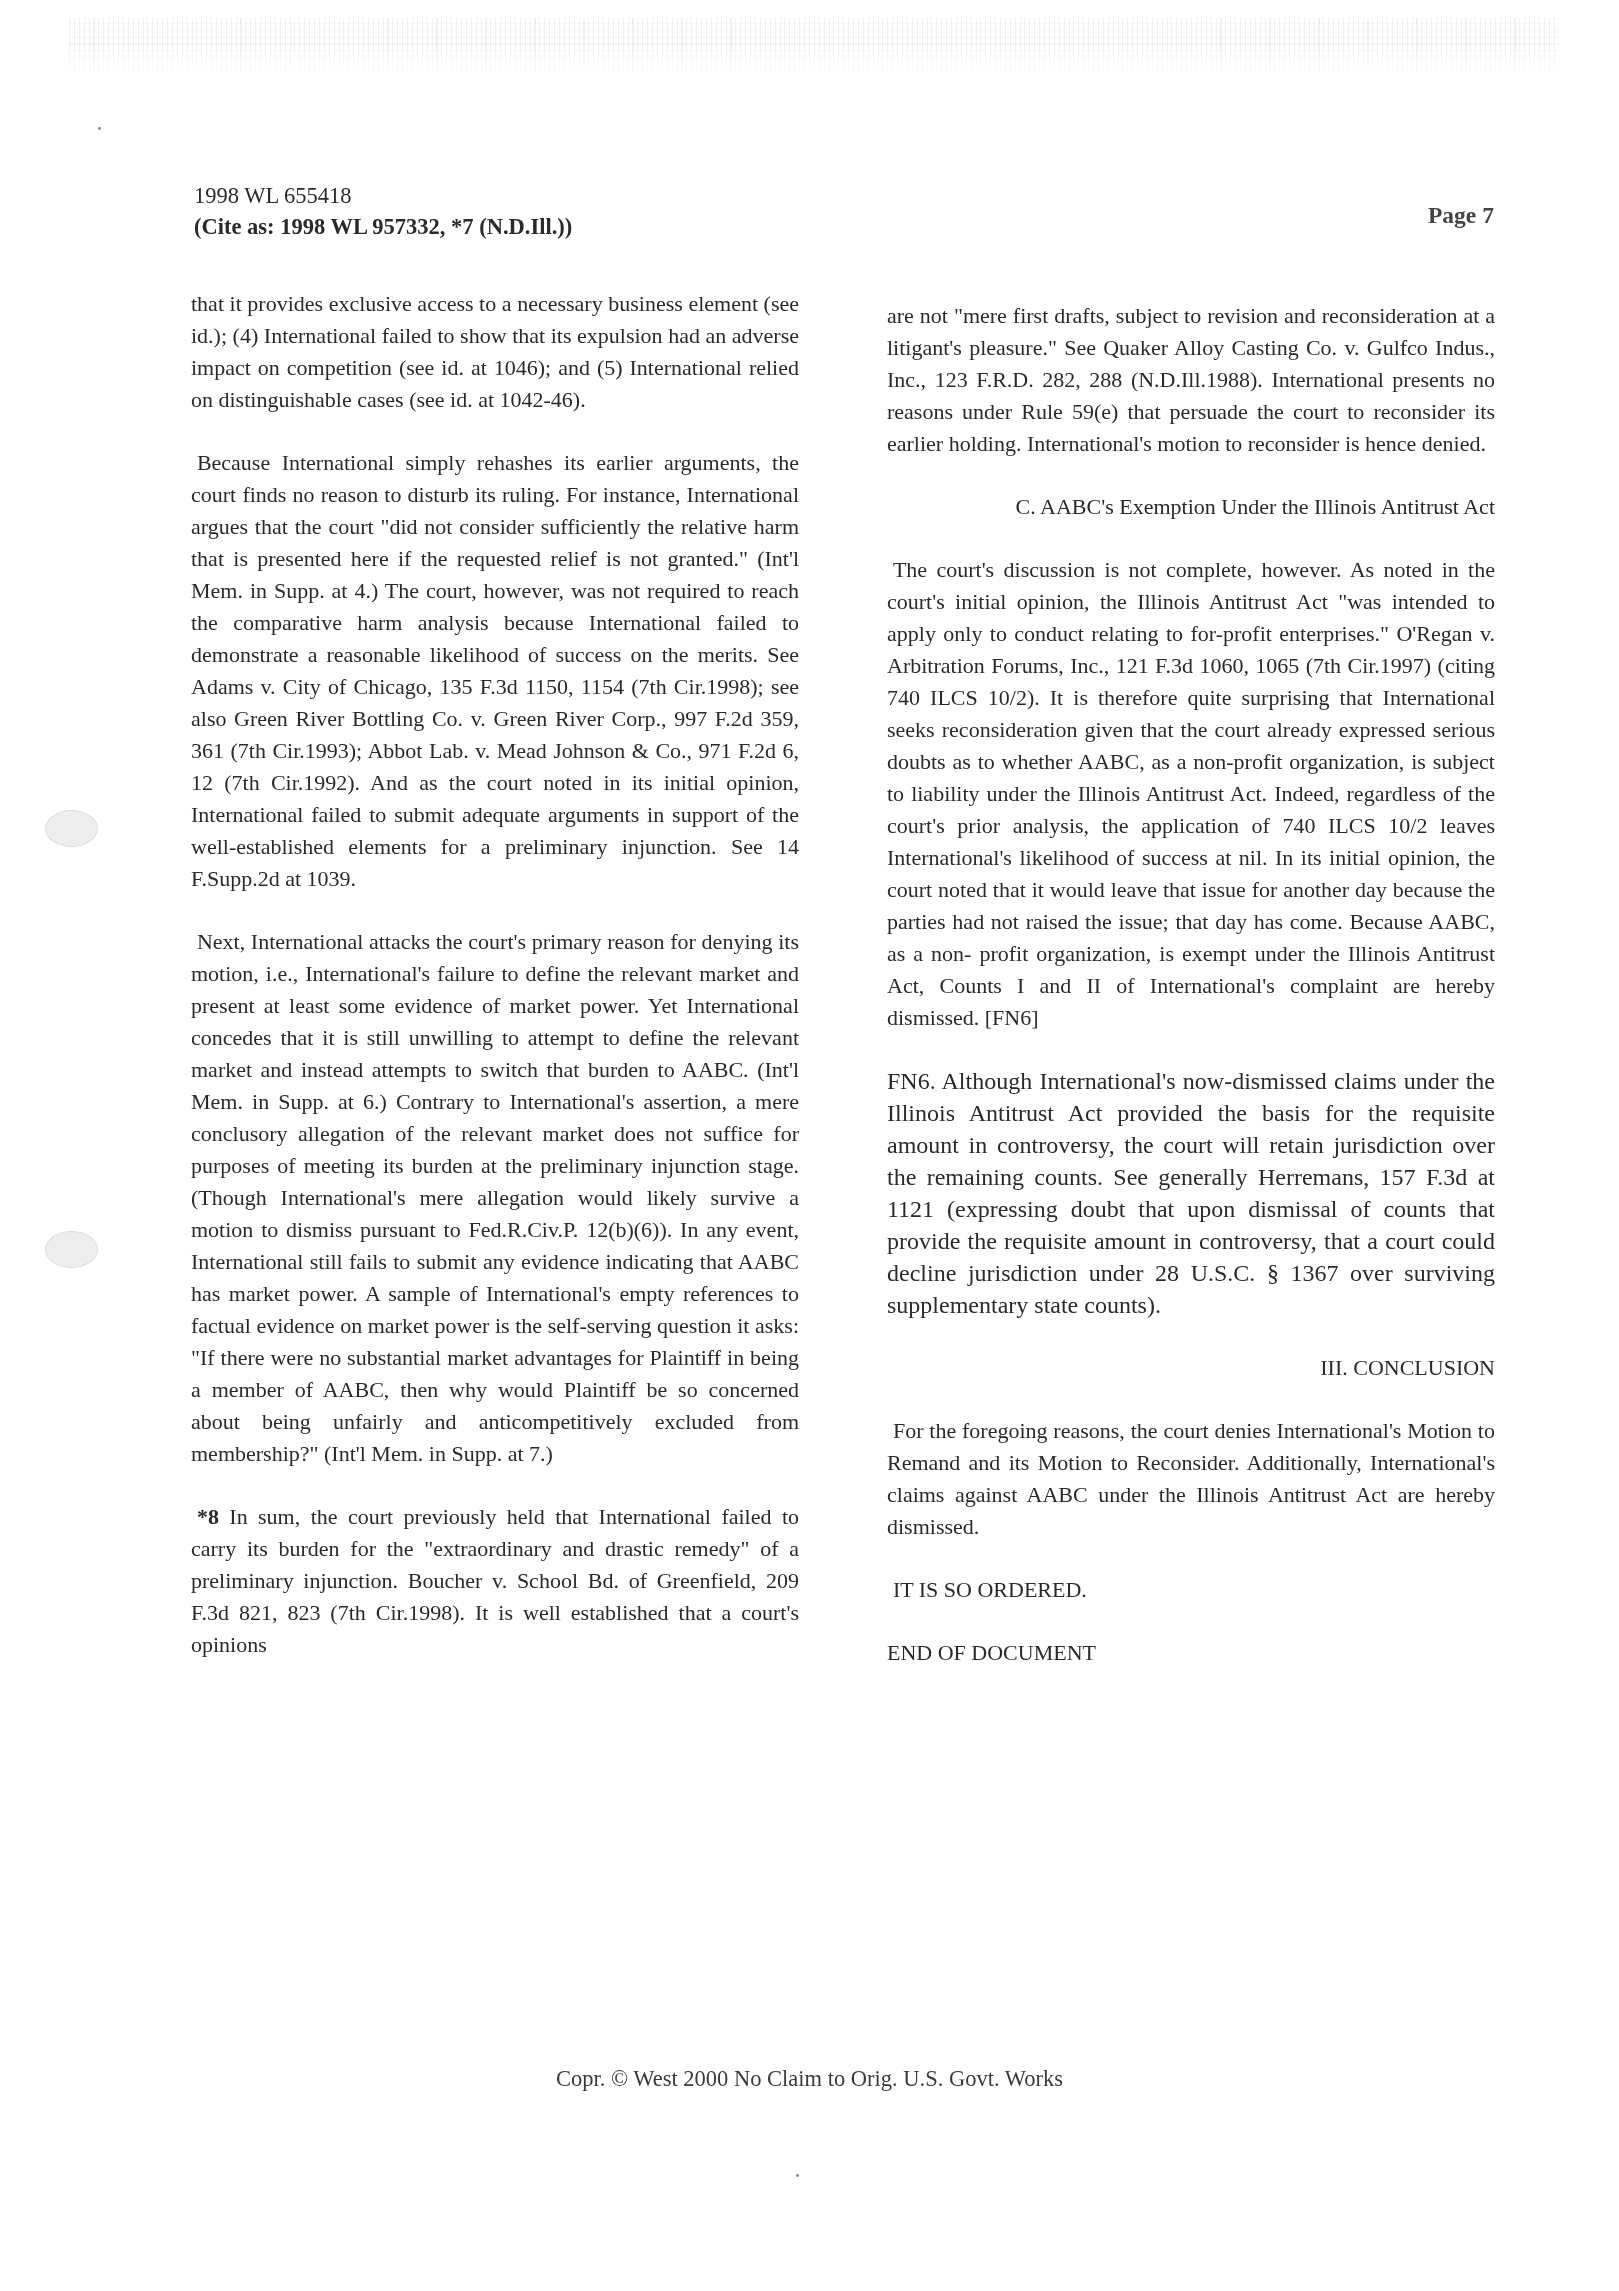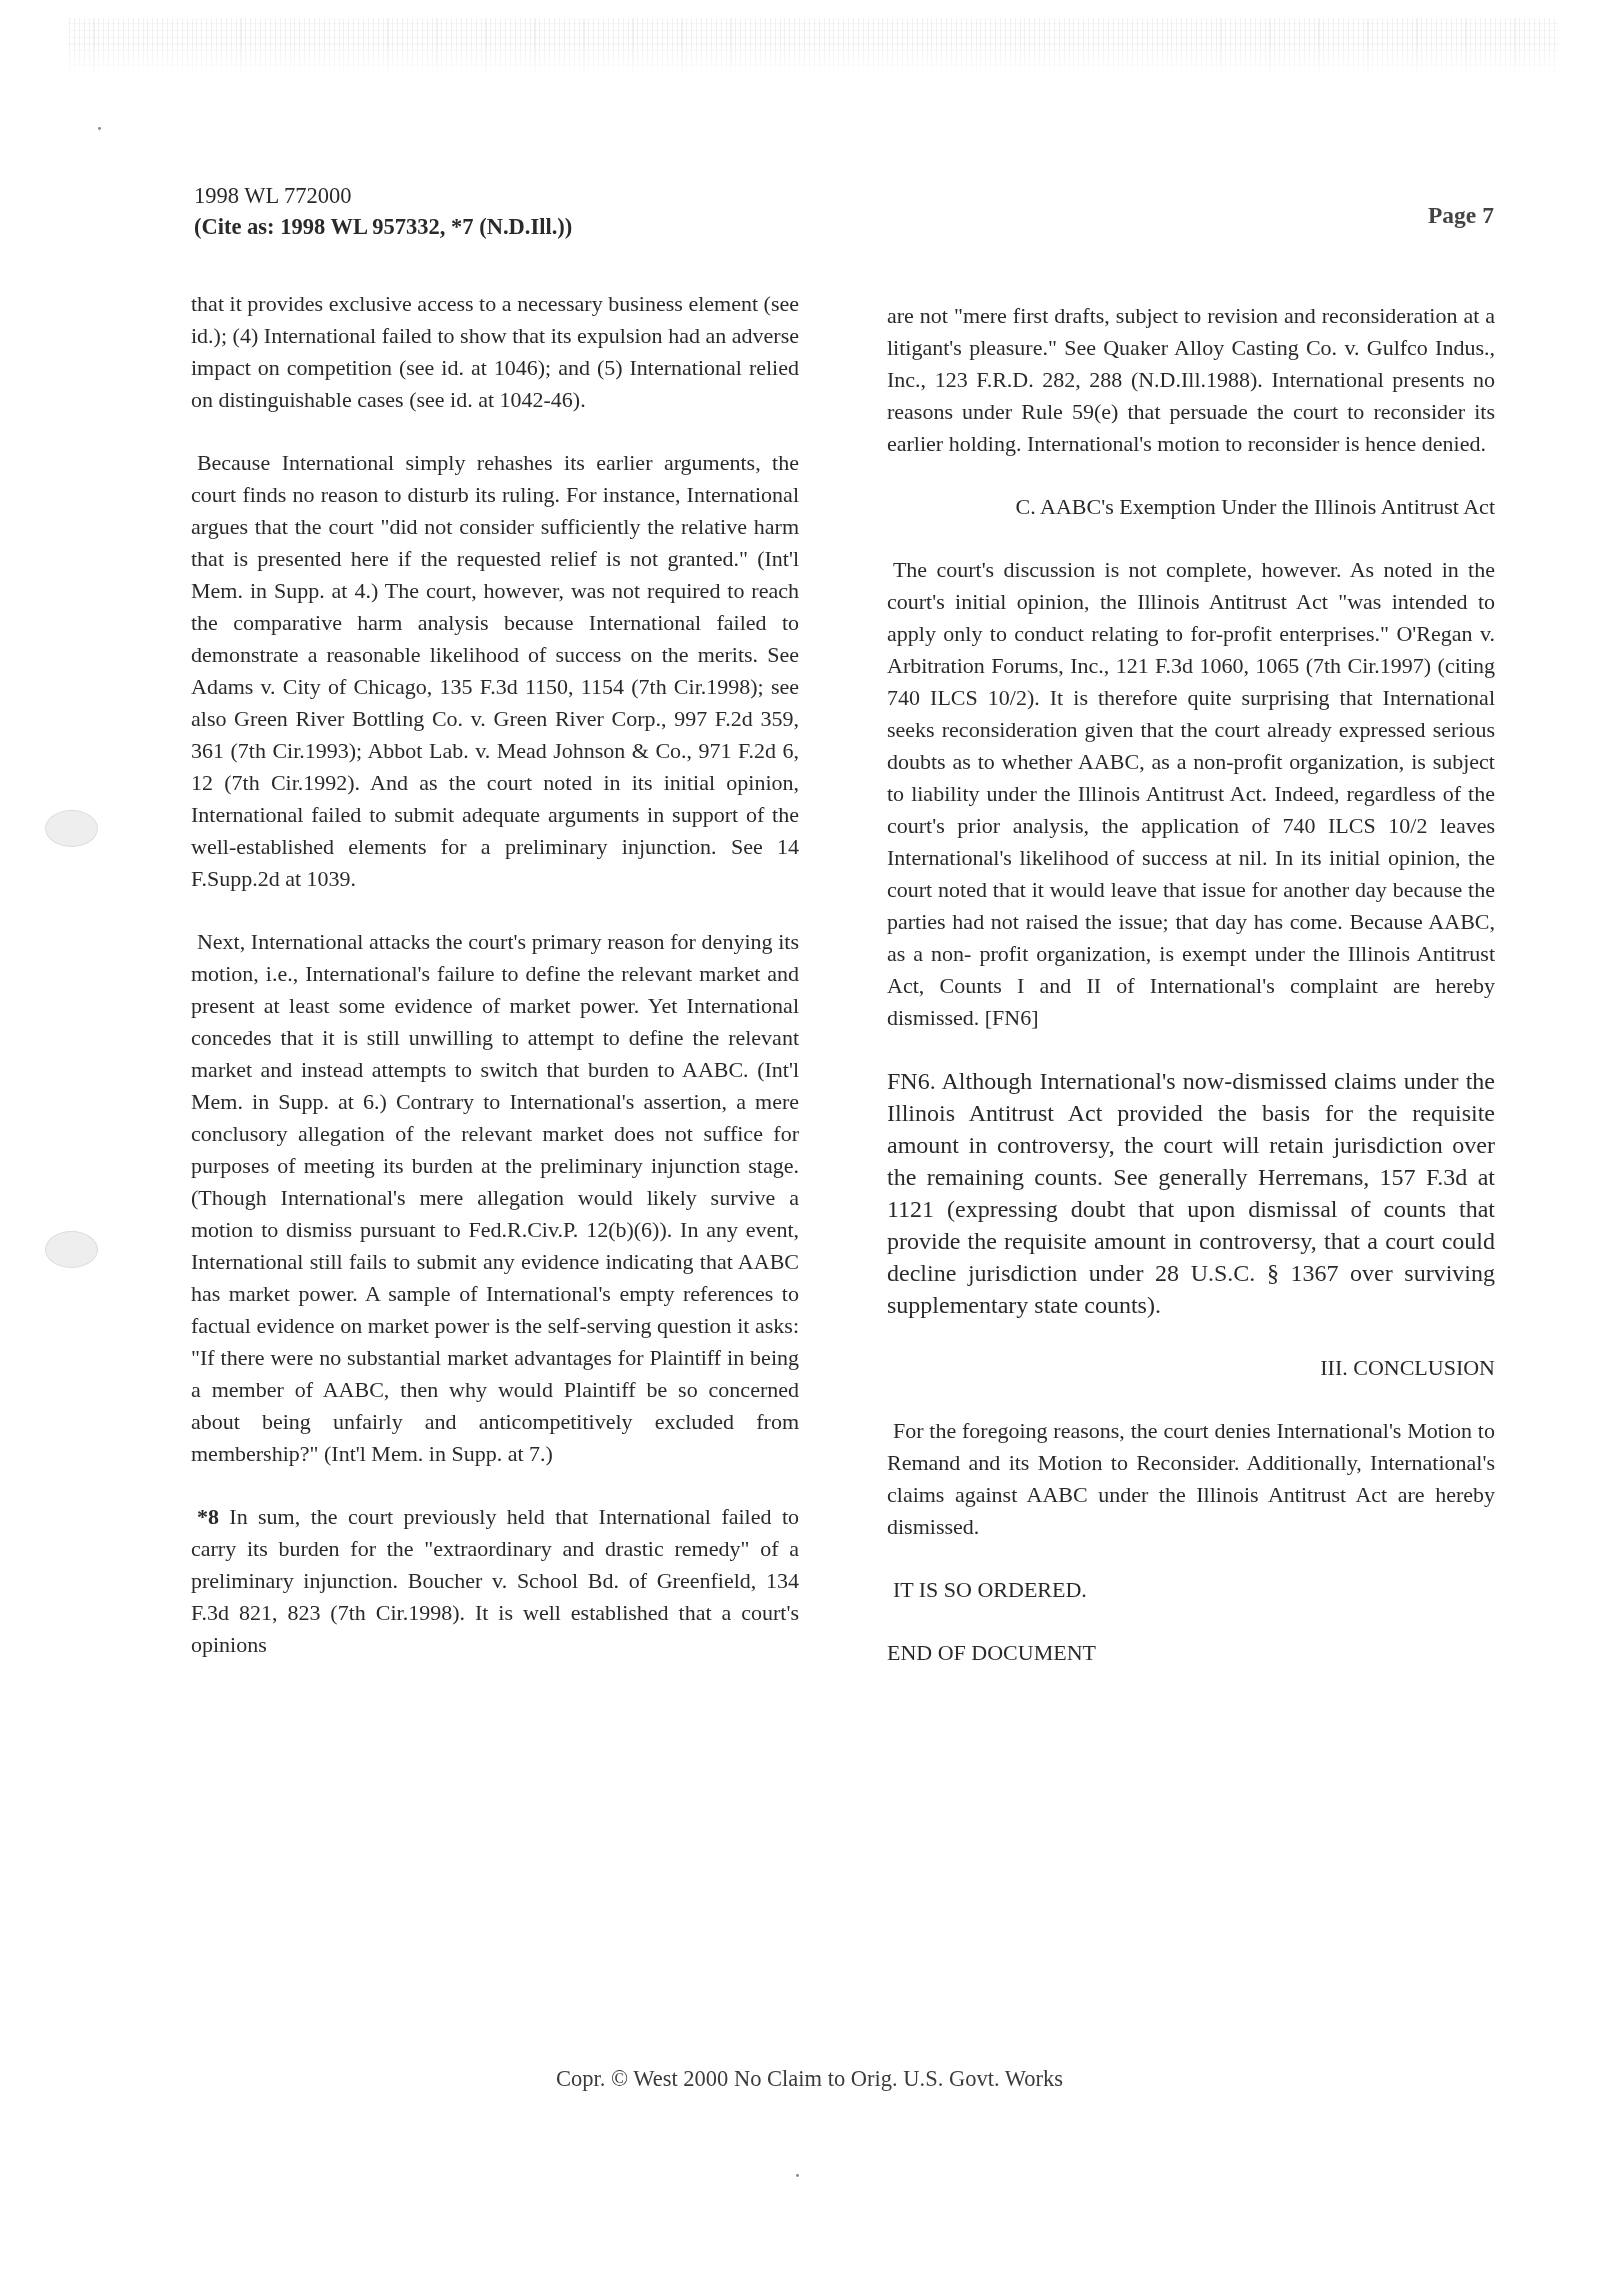--- a/index.html
+++ b/index.html
@@ -41,30 +41,30 @@
 </head>
 <body>
 
 <div class="scan-noise"></div>
 <div class="punch-hole hole-1"></div>
 <div class="punch-hole hole-2"></div>
 <div class="speck" style="left:98px;top:127px"></div>
 <div class="speck" style="left:796px;top:2174px"></div>
 
 <div class="header-left">
-  <div>1998 WL 772000</div>
+  <div>1998 WL 655418</div>
   <div class="cite">(Cite as: 1998 WL 957332, *7 (N.D.Ill.))</div>
 </div>
 <div class="page-num">Page 7</div>
 
 <div class="col col-left">
   <p>that it provides exclusive access to a necessary business element (see id.); (4) International failed to show that its expulsion had an adverse impact on competition (see id. at 1046); and (5) International relied on distinguishable cases (see id. at 1042-46).</p>
   <p class="indent">Because International simply rehashes its earlier arguments, the court finds no reason to disturb its ruling. For instance, International argues that the court "did not consider sufficiently the relative harm that is presented here if the requested relief is not granted." (Int'l Mem. in Supp. at 4.) The court, however, was not required to reach the comparative harm analysis because International failed to demonstrate a reasonable likelihood of success on the merits. See Adams v. City of Chicago, 135 F.3d 1150, 1154 (7th Cir.1998); see also Green River Bottling Co. v. Green River Corp., 997 F.2d 359, 361 (7th Cir.1993); Abbot Lab. v. Mead Johnson &amp; Co., 971 F.2d 6, 12 (7th Cir.1992). And as the court noted in its initial opinion, International failed to submit adequate arguments in support of the well-established elements for a preliminary injunction. See 14 F.Supp.2d at 1039.</p>
   <p class="indent">Next, International attacks the court's primary reason for denying its motion, i.e., International's failure to define the relevant market and present at least some evidence of market power. Yet International concedes that it is still unwilling to attempt to define the relevant market and instead attempts to switch that burden to AABC. (Int'l Mem. in Supp. at 6.) Contrary to International's assertion, a mere conclusory allegation of the relevant market does not suffice for purposes of meeting its burden at the preliminary injunction stage. (Though International's mere allegation would likely survive a motion to dismiss pursuant to Fed.R.Civ.P. 12(b)(6)). In any event, International still fails to submit any evidence indicating that AABC has market power. A sample of International's empty references to factual evidence on market power is the self-serving question it asks: "If there were no substantial market advantages for Plaintiff in being a member of AABC, then why would Plaintiff be so concerned about being unfairly and anticompetitively excluded from membership?" (Int'l Mem. in Supp. at 7.)</p>
-  <p class="indent"><span class="star-page">*8</span><span> In sum, the court previously held that International failed to carry its burden for the "extraordinary and drastic remedy" of a preliminary injunction. Boucher v. School Bd. of Greenfield, 134 F.3d 821, 823 (7th Cir.1998). It is well established that a court's opinions</span></p>
+  <p class="indent"><span class="star-page">*8</span><span> In sum, the court previously held that International failed to carry its burden for the "extraordinary and drastic remedy" of a preliminary injunction. Boucher v. School Bd. of Greenfield, 209 F.3d 821, 823 (7th Cir.1998). It is well established that a court's opinions</span></p>
 </div>
 
 <div class="col col-right">
   <p>are not "mere first drafts, subject to revision and reconsideration at a litigant's pleasure." See Quaker Alloy Casting Co. v. Gulfco Indus., Inc., 123 F.R.D. 282, 288 (N.D.Ill.1988). International presents no reasons under Rule 59(e) that persuade the court to reconsider its earlier holding. International's motion to reconsider is hence denied.</p>
   <p class="section-heading">C. AABC's Exemption Under the Illinois Antitrust Act</p>
   <p class="indent">The court's discussion is not complete, however. As noted in the court's initial opinion, the Illinois Antitrust Act "was intended to apply only to conduct relating to for-profit enterprises." O'Regan v. Arbitration Forums, Inc., 121 F.3d 1060, 1065 (7th Cir.1997) (citing 740 ILCS 10/2). It is therefore quite surprising that International seeks reconsideration given that the court already expressed serious doubts as to whether AABC, as a non-profit organization, is subject to liability under the Illinois Antitrust Act. Indeed, regardless of the court's prior analysis, the application of 740 ILCS 10/2 leaves International's likelihood of success at nil. In its initial opinion, the court noted that it would leave that issue for another day because the parties had not raised the issue; that day has come. Because AABC, as a non- profit organization, is exempt under the Illinois Antitrust Act, Counts I and II of International's complaint are hereby dismissed. [FN6]</p>
   <p class="footnote">FN6. Although International's now-dismissed claims under the Illinois Antitrust Act provided the basis for the requisite amount in controversy, the court will retain jurisdiction over the remaining counts. See generally Herremans, 157 F.3d at 1121 (expressing doubt that upon dismissal of counts that provide the requisite amount in controversy, that a court could decline jurisdiction under 28 U.S.C. § 1367 over surviving supplementary state counts).</p>
   <p class="section-heading">III. CONCLUSION</p>
   <p class="indent">For the foregoing reasons, the court denies International's Motion to Remand and its Motion to Reconsider. Additionally, International's claims against AABC under the Illinois Antitrust Act are hereby dismissed.</p>
   <p class="closing indent">IT IS SO ORDERED.</p>

